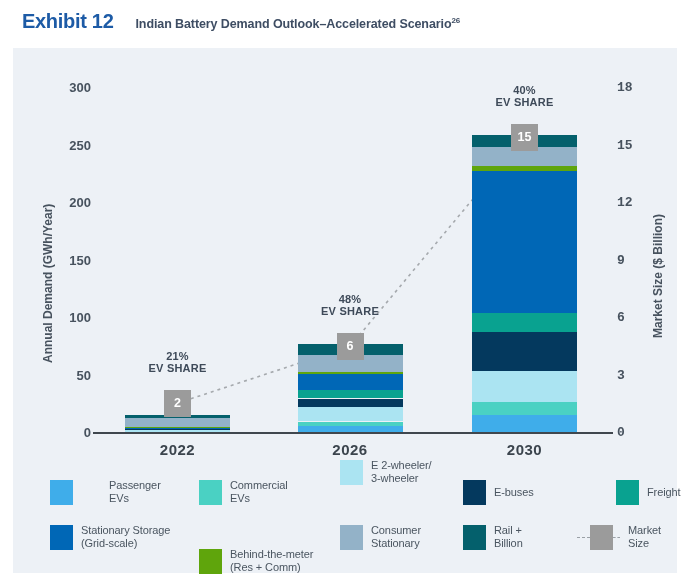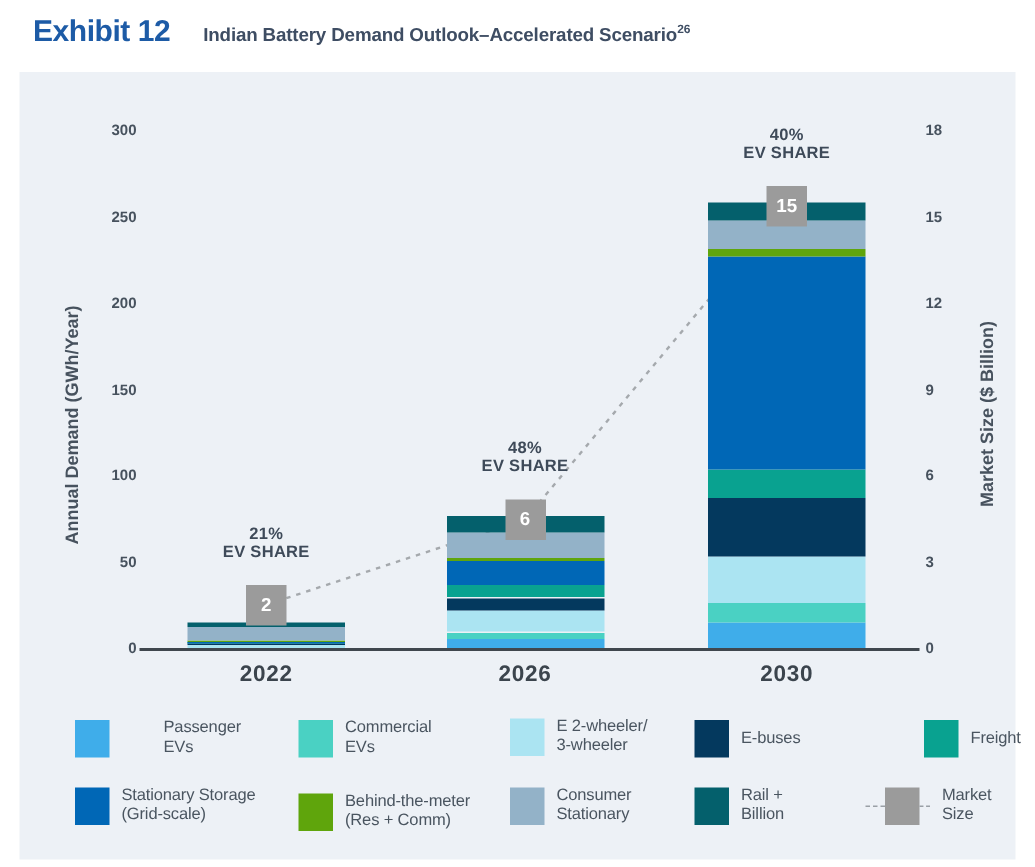--- a/index.html
+++ b/index.html
@@ -3,23 +3,23 @@
 <meta charset="utf-8">
 <style>
   html,body{margin:0;padding:0;background:#ffffff;}
   body{width:690px;height:578px;position:relative;font-family:"Liberation Sans",sans-serif;overflow:hidden;}
   .header{position:absolute;left:22px;top:10px;display:flex;align-items:baseline;gap:22px;}
   .exhibit{font-size:20px;font-weight:bold;color:#1d5ba6;letter-spacing:-0.3px;}
   .subtitle{font-size:12.5px;font-weight:bold;color:#3e4d63;letter-spacing:-0.1px;}
   .subtitle sup{font-size:8px;}
   #panel{position:absolute;left:13px;top:48px;width:664px;height:525px;background:#edf1f6;}
   .axis-line{position:absolute;height:2px;background:#40474e;}
-  .tick{position:absolute;font-size:10px;font-weight:bold;color:#47525e;line-height:14px;}
+  .tick{position:absolute;font-size:13px;font-weight:bold;color:#47525e;line-height:14px;}
   .tick.left{text-align:right;width:42px;}
-  .tick.right{text-align:left;width:42px;}
+  .tick.right{text-align:left;width:42px;font-family:Liberation Mono, monospace;}
   .axis-title{position:absolute;font-size:12px;font-weight:bold;color:#47525e;white-space:nowrap;}
   .axis-title.left{transform:rotate(-90deg);transform-origin:left top;}
   .axis-title.right{transform:rotate(-90deg);transform-origin:left top;}
   .seg{position:absolute;}
   .xlabel{position:absolute;width:90px;text-align:center;font-size:15px;font-weight:bold;color:#3b444d;letter-spacing:0.5px;}
   .marker{position:absolute;width:27px;height:27px;background:#9b9b9b;color:#ffffff;
           font-size:12.5px;font-weight:bold;display:flex;align-items:center;justify-content:center;}
   .evlabel{position:absolute;width:130px;text-align:center;font-size:11px;font-weight:bold;
            color:#3e4a59;line-height:12.5px;letter-spacing:0.2px;}
   #connector{position:absolute;left:0;top:0;pointer-events:none;}
@@ -120,21 +120,21 @@
           <div>EVs</div>
         </span>
       </div>
       <div class="lg-item" style="left: 186px; top: 431px;">
         <span class="lg-swatch" style="background: rgb(74, 209, 195);"></span>
         <span class="lg-text">
           <div>Commercial</div>
           <div>EVs</div>
         </span>
       </div>
-      <div class="lg-item" style="left: 327px; top: 430px; align-items: center;">
+      <div class="lg-item" style="left: 327px; top: 411px; align-items: center;">
         <span class="lg-swatch" style="background: rgb(171, 228, 242);"></span>
         <span class="lg-text">
           <div>E 2-wheeler/</div>
           <div>3-wheeler</div>
         </span>
       </div>
       <div class="lg-item" style="left: 450px; top: 431px;">
         <span class="lg-swatch" style="background: rgb(4, 57, 94);"></span>
         <span class="lg-text">
           <div>E-buses</div>
@@ -146,21 +146,21 @@
           <div>Freight</div>
         </span>
       </div>
       <div class="lg-item" style="left: 37px; top: 476px;">
         <span class="lg-swatch" style="background: rgb(0, 103, 182);"></span>
         <span class="lg-text">
           <div>Stationary Storage</div>
           <div>(Grid-scale)</div>
         </span>
       </div>
-      <div class="lg-item" style="left: 186px; top: 480px;">
+      <div class="lg-item" style="left: 186px; top: 500px;">
         <span class="lg-swatch" style="background: rgb(95, 165, 12);"></span>
         <span class="lg-text">
           <div>Behind-the-meter</div>
           <div>(Res + Comm)</div>
         </span>
       </div>
       <div class="lg-item" style="left: 327px; top: 476px;">
         <span class="lg-swatch" style="background: rgb(147, 178, 200);"></span>
         <span class="lg-text">
           <div>Consumer</div>

